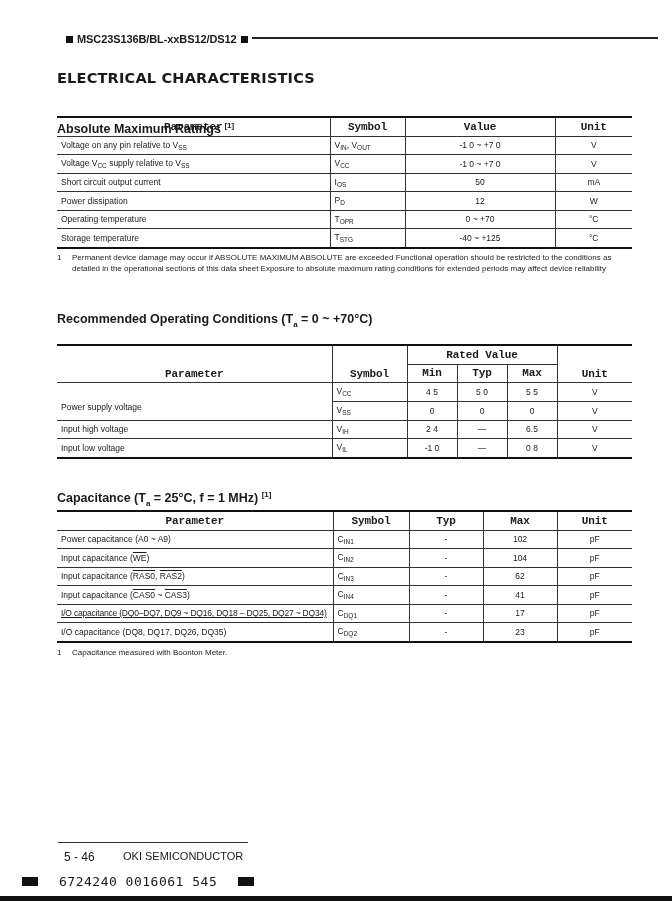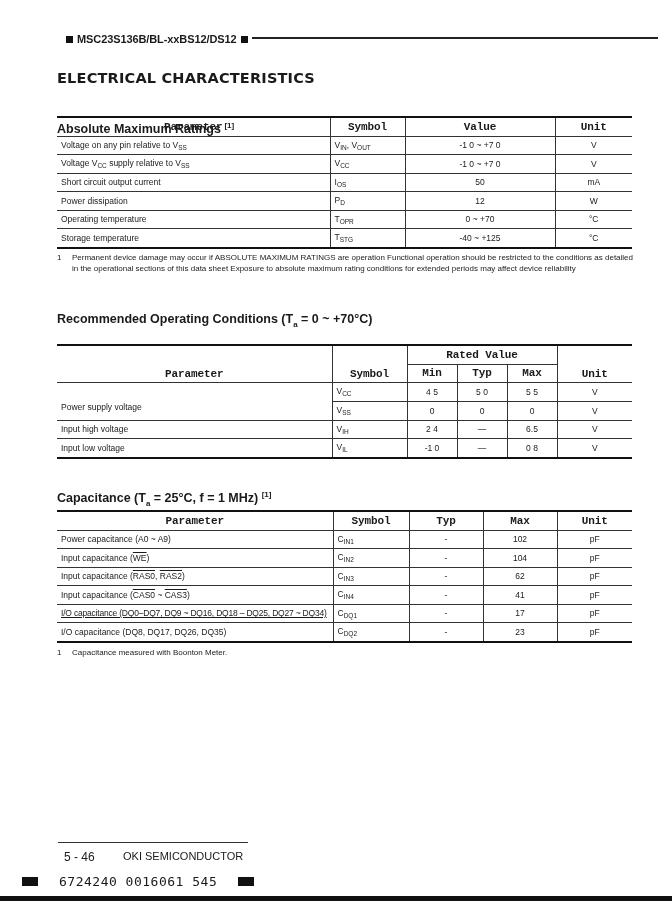--- a/index.html
+++ b/index.html
@@ -99,21 +99,21 @@
     <td class="l">Storage temperature</td>
     <td class="l vl sym"><span>T</span><sub>STG</sub></td>
     <td class="c vl">-40 ~ +125</td>
     <td class="c vl">°C</td>
   </tr>
 </tbody>
   </table>
 
 <div class="abs fn" style="left:57px; top:252px; width:580px;">
   <span class="num">1</span>
-  <div style="margin-left:15px;">Permanent device damage may occur if ABSOLUTE MAXIMUM RATINGS are operation  Functional operation should be restricted to the conditions as detailed in the operational sections of this data sheet  Exposure to absolute maximum rating conditions for extended periods may affect device reliability</div>
+  <div style="margin-left:15px;">Permanent device damage may occur if ABSOLUTE MAXIMUM ABSOLUTE are exceeded  Functional operation should be restricted to the conditions as detailed in the operational sections of this data sheet  Exposure to absolute maximum rating conditions for extended periods may affect device reliability</div>
 </div>
 
 <div class="abs h2" style="left:57px; top:312px;">
   <span>Recommended Operating Conditions (T</span><sub>a</sub><span> = 0 ~ +70°C)</span>
 </div>
 
 <table style="left:57px; top:344px; width:575px;">
   <colgroup>
       <col style="width:275px">
       <col style="width:75px">

